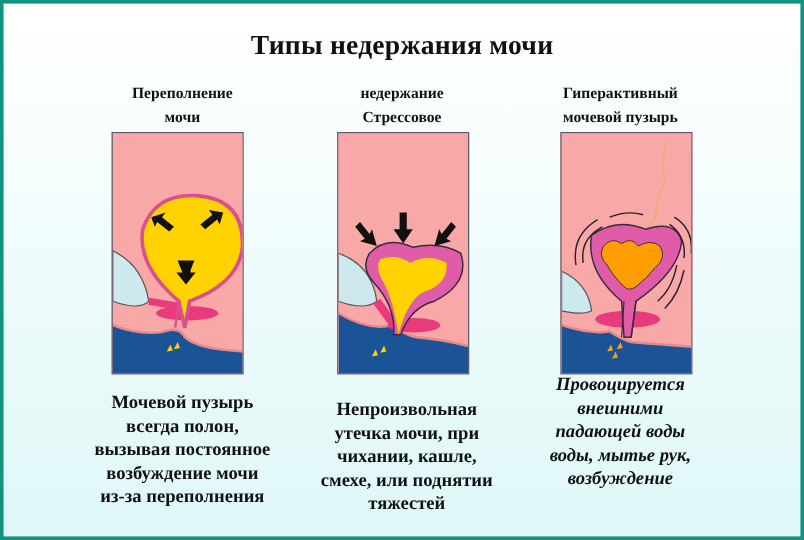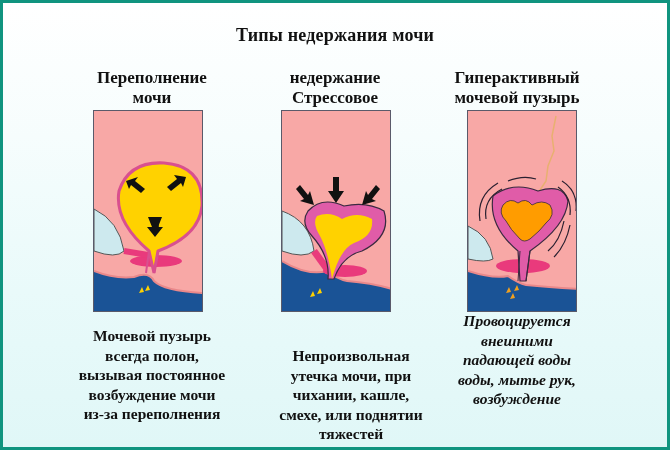--- a/index.html
+++ b/index.html
@@ -8,26 +8,26 @@
     font-family: "Liberation Serif", "DejaVu Serif", serif;
   }
   .frame {
     position: absolute; left: 0; top: 0;
     width: 670px; height: 450px; box-sizing: border-box;
     border: 3px solid #10947f;
     background: linear-gradient(to bottom, #ffffff 0%, #f6fdfd 30%, #e9fafa 65%, #e0f7f7 100%);
   }
   .title {
     position: absolute; left: 0; width: 664px; top: 22px;
-    text-align: center; font-weight: bold; font-size: 18px; color: #111;
+    text-align: center; font-weight: bold; font-size: 23px; color: #111;
     letter-spacing: 0.2px;
   }
   .col-heading {
     position: absolute; width: 200px; text-align: center;
-    font-weight: bold; font-size: 17px; line-height: 20px; color: #111;
+    font-weight: bold; font-size: 13px; line-height: 20px; color: #111;
   }
   .panel {
     position: absolute; top: 107px; width: 110px; height: 202px;
     box-sizing: border-box; border: 1px solid #5a5a6a; overflow: hidden;
     background: #f8a8a6;
   }
   .panel svg { display: block; }
   .desc {
     position: absolute; width: 200px; text-align: center;
     font-weight: bold; font-size: 15.5px; line-height: 19.5px; color: #111;
@@ -126,21 +126,21 @@
     </svg>
   </div>
 
   <div class="desc" style="left:49px; top:323px;">
     <div>Мочевой пузырь</div>
     <div>всегда полон,</div>
     <div>вызывая постоянное</div>
     <div>возбуждение мочи</div>
     <div>из-за переполнения</div>
   </div>
-  <div class="desc" style="left:248px; top:329px;margin-top:14px;">
+  <div class="desc" style="left:236px; top:329px;">
     <div>Непроизвольная</div>
     <div>утечка  мочи, при</div>
     <div>чихании, кашле,</div>
     <div>смехе, или поднятии</div>
     <div>тяжестей</div>
   </div>
   <div class="desc" style="left:414px; top:308px;font-style:italic;">
     <div>Провоцируется</div>
     <div>внешними</div>
     <div>падающей воды</div>

